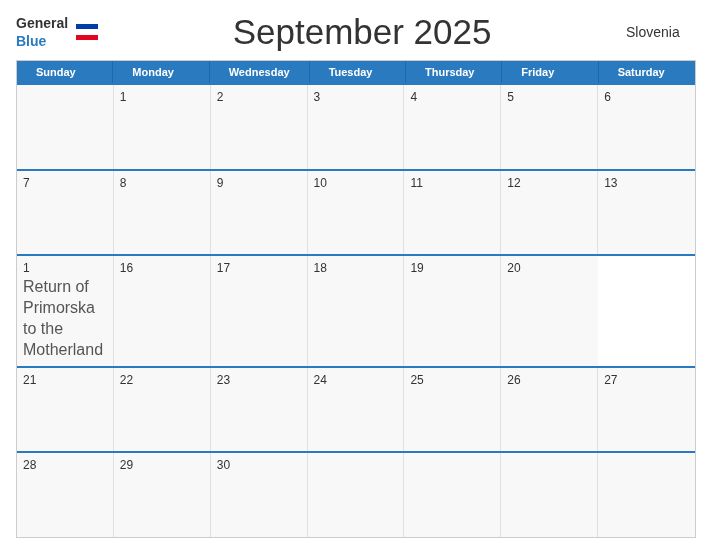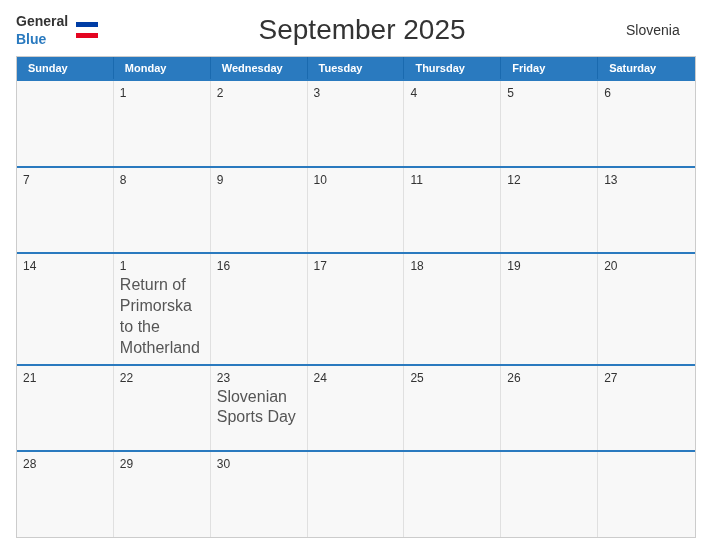--- a/index.html
+++ b/index.html
@@ -43,21 +43,21 @@
     .logo-flag {
       width: 22px;
       height: 16px;
       display: flex;
       flex-direction: column;
     }
     .logo-flag .f1 { flex:1; background:#003DA5; }
     .logo-flag .f2 { flex:1; background:#fff; }
     .logo-flag .f3 { flex:1; background:#E40521; }
     .title {
-      font-size: 28px;
+      font-size: 35px;
       font-weight: 300;
       color: #333;
       text-align: center;
       flex: 1;
     }
     .country {
       font-size: 14px;
       color: #333;
       text-align: left;
       min-width: 70px;
@@ -70,21 +70,21 @@
     }
     .cal-header {
       display: grid;
       grid-template-columns: repeat(7, 1fr);
       background: #2a7abf;
     }
     .cal-header-cell {
       color: #fff;
       font-size: 11px;
       font-weight: bold;
-      padding: 5px 11px;
+      padding: 5px 19px;
       border-right: 1px solid #1a6aaf;
       text-align: left;
     }
     .cal-header-cell:last-child { border-right: none; }
     .cal-body {
       flex: 1;
       display: flex;
       flex-direction: column;
     }
     .cal-row {
@@ -193,23 +193,20 @@
         <div class="cal-cell">
             <span class="day-num">12</span>
           </div>
         <div class="cal-cell">
             <span class="day-num">13</span>
           </div>
       </div>
 
       <div class="cal-row">
         <div class="cal-cell">
-            <span class="day-num">14</span>
-          </div>
-        <div class="cal-cell">
           <span class="day-num">1</span>
           <span class="event-text">Return of Primorska to the Motherland</span>
         </div>
         <div class="cal-cell">
             <span class="day-num">16</span>
           </div>
         <div class="cal-cell">
             <span class="day-num">17</span>
           </div>
         <div class="cal-cell">
@@ -225,21 +222,20 @@
 
       <div class="cal-row">
         <div class="cal-cell">
             <span class="day-num">21</span>
           </div>
         <div class="cal-cell">
             <span class="day-num">22</span>
           </div>
         <div class="cal-cell">
           <span class="day-num">23</span>
-          <span class="event-text">Slovenian Sports Day</span>
         </div>
         <div class="cal-cell">
             <span class="day-num">24</span>
           </div>
         <div class="cal-cell">
             <span class="day-num">25</span>
           </div>
         <div class="cal-cell">
             <span class="day-num">26</span>
           </div>

